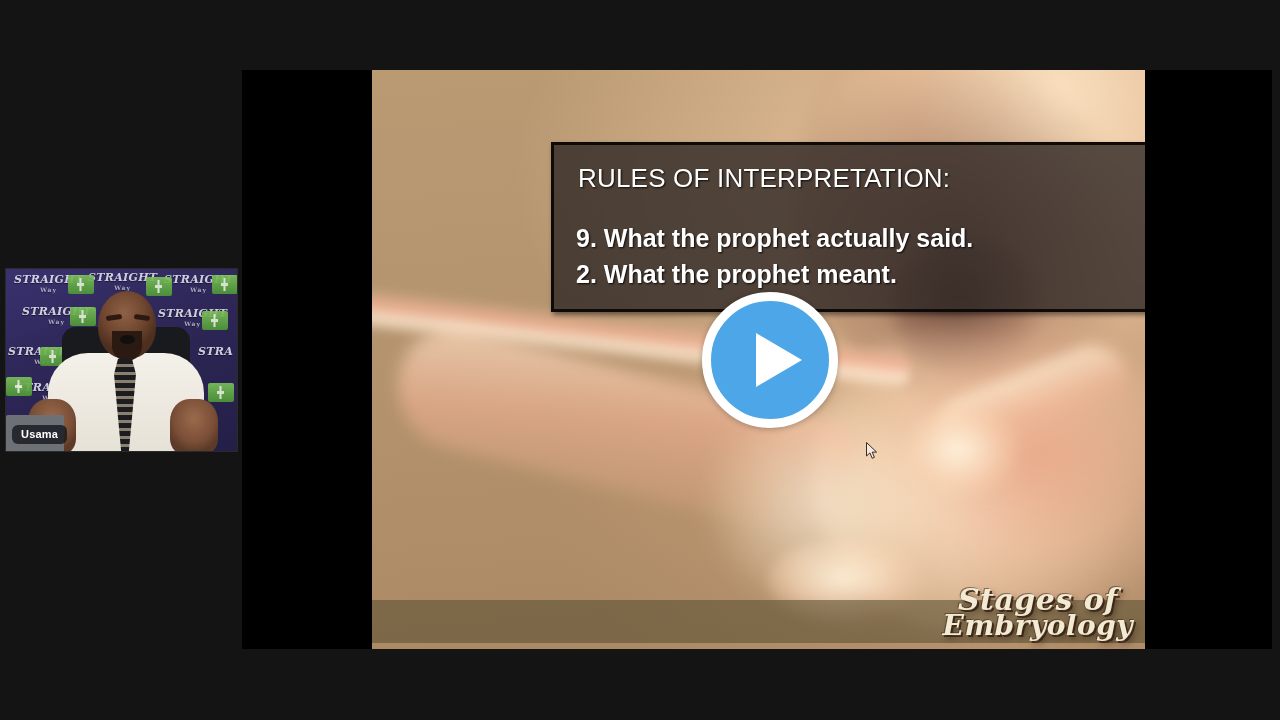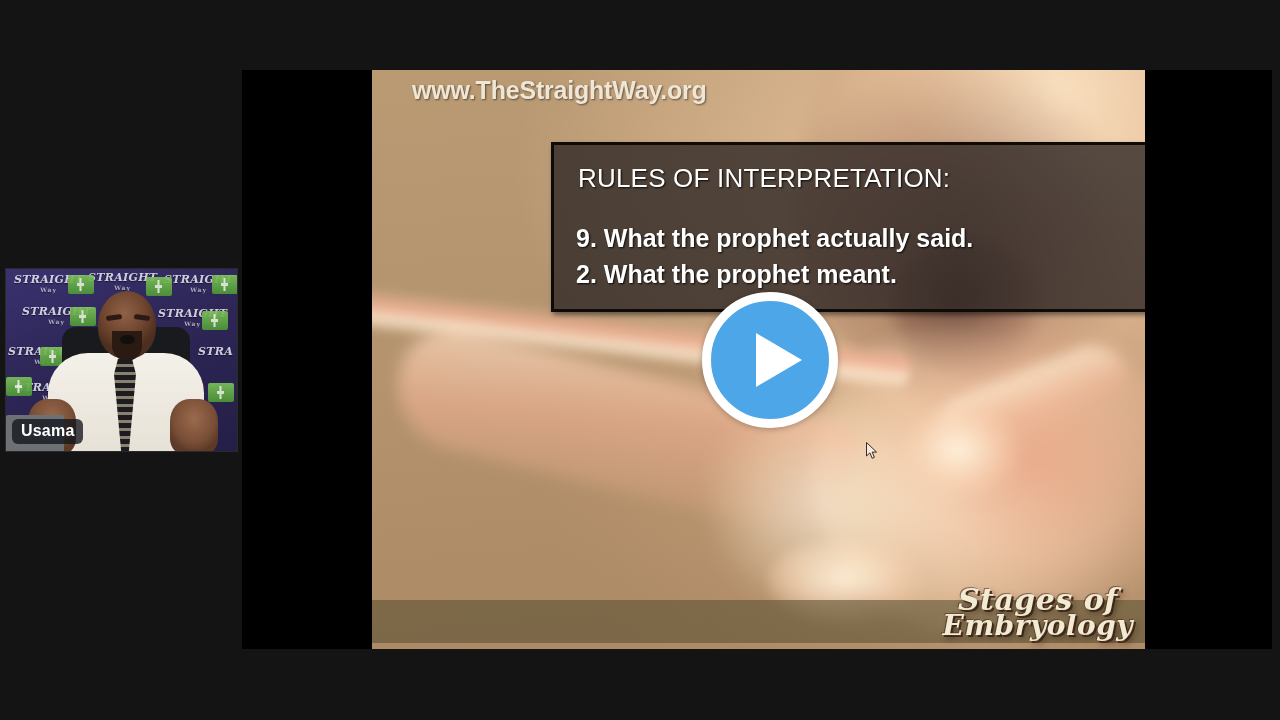--- a/index.html
+++ b/index.html
@@ -372,21 +372,21 @@
     background: #6d7075;
     border-radius: 2px;
   }
   .cam-name {
     position: absolute;
     left: 6px;
     bottom: 7px;
     padding: 3px 9px 4px 9px;
     background: rgba(18, 22, 28, 0.78);
     color: #ffffff;
-    font-size: 16px;
+    font-size: 11px;
     font-weight: bold;
     border-radius: 6px;
     letter-spacing: 0.2px;
   }
 </style>
 </head>
 <body>
 
 <div id="root">
 
@@ -409,21 +409,20 @@
         <div class="caption-title">RULES OF INTERPRETATION:</div>
         <div class="caption-line">9. What the prophet actually said.</div>
         <div class="caption-line">2. What the prophet meant.</div>
       </div>
 
       <div class="play-button">
         <div class="play-triangle"></div>
       </div>
 
       <div class="watermark-bar"></div>
-      <div class="watermark-text">www.TheStraightWay.org</div>
 
       <div class="embryology-logo">
         <div class="logo-line1">Stages of</div>
         <div class="logo-line2">Embryology</div>
       </div>
     </div>
   </div>
 
   <div class="webcam-tile">
     <div class="cam-backdrop">

